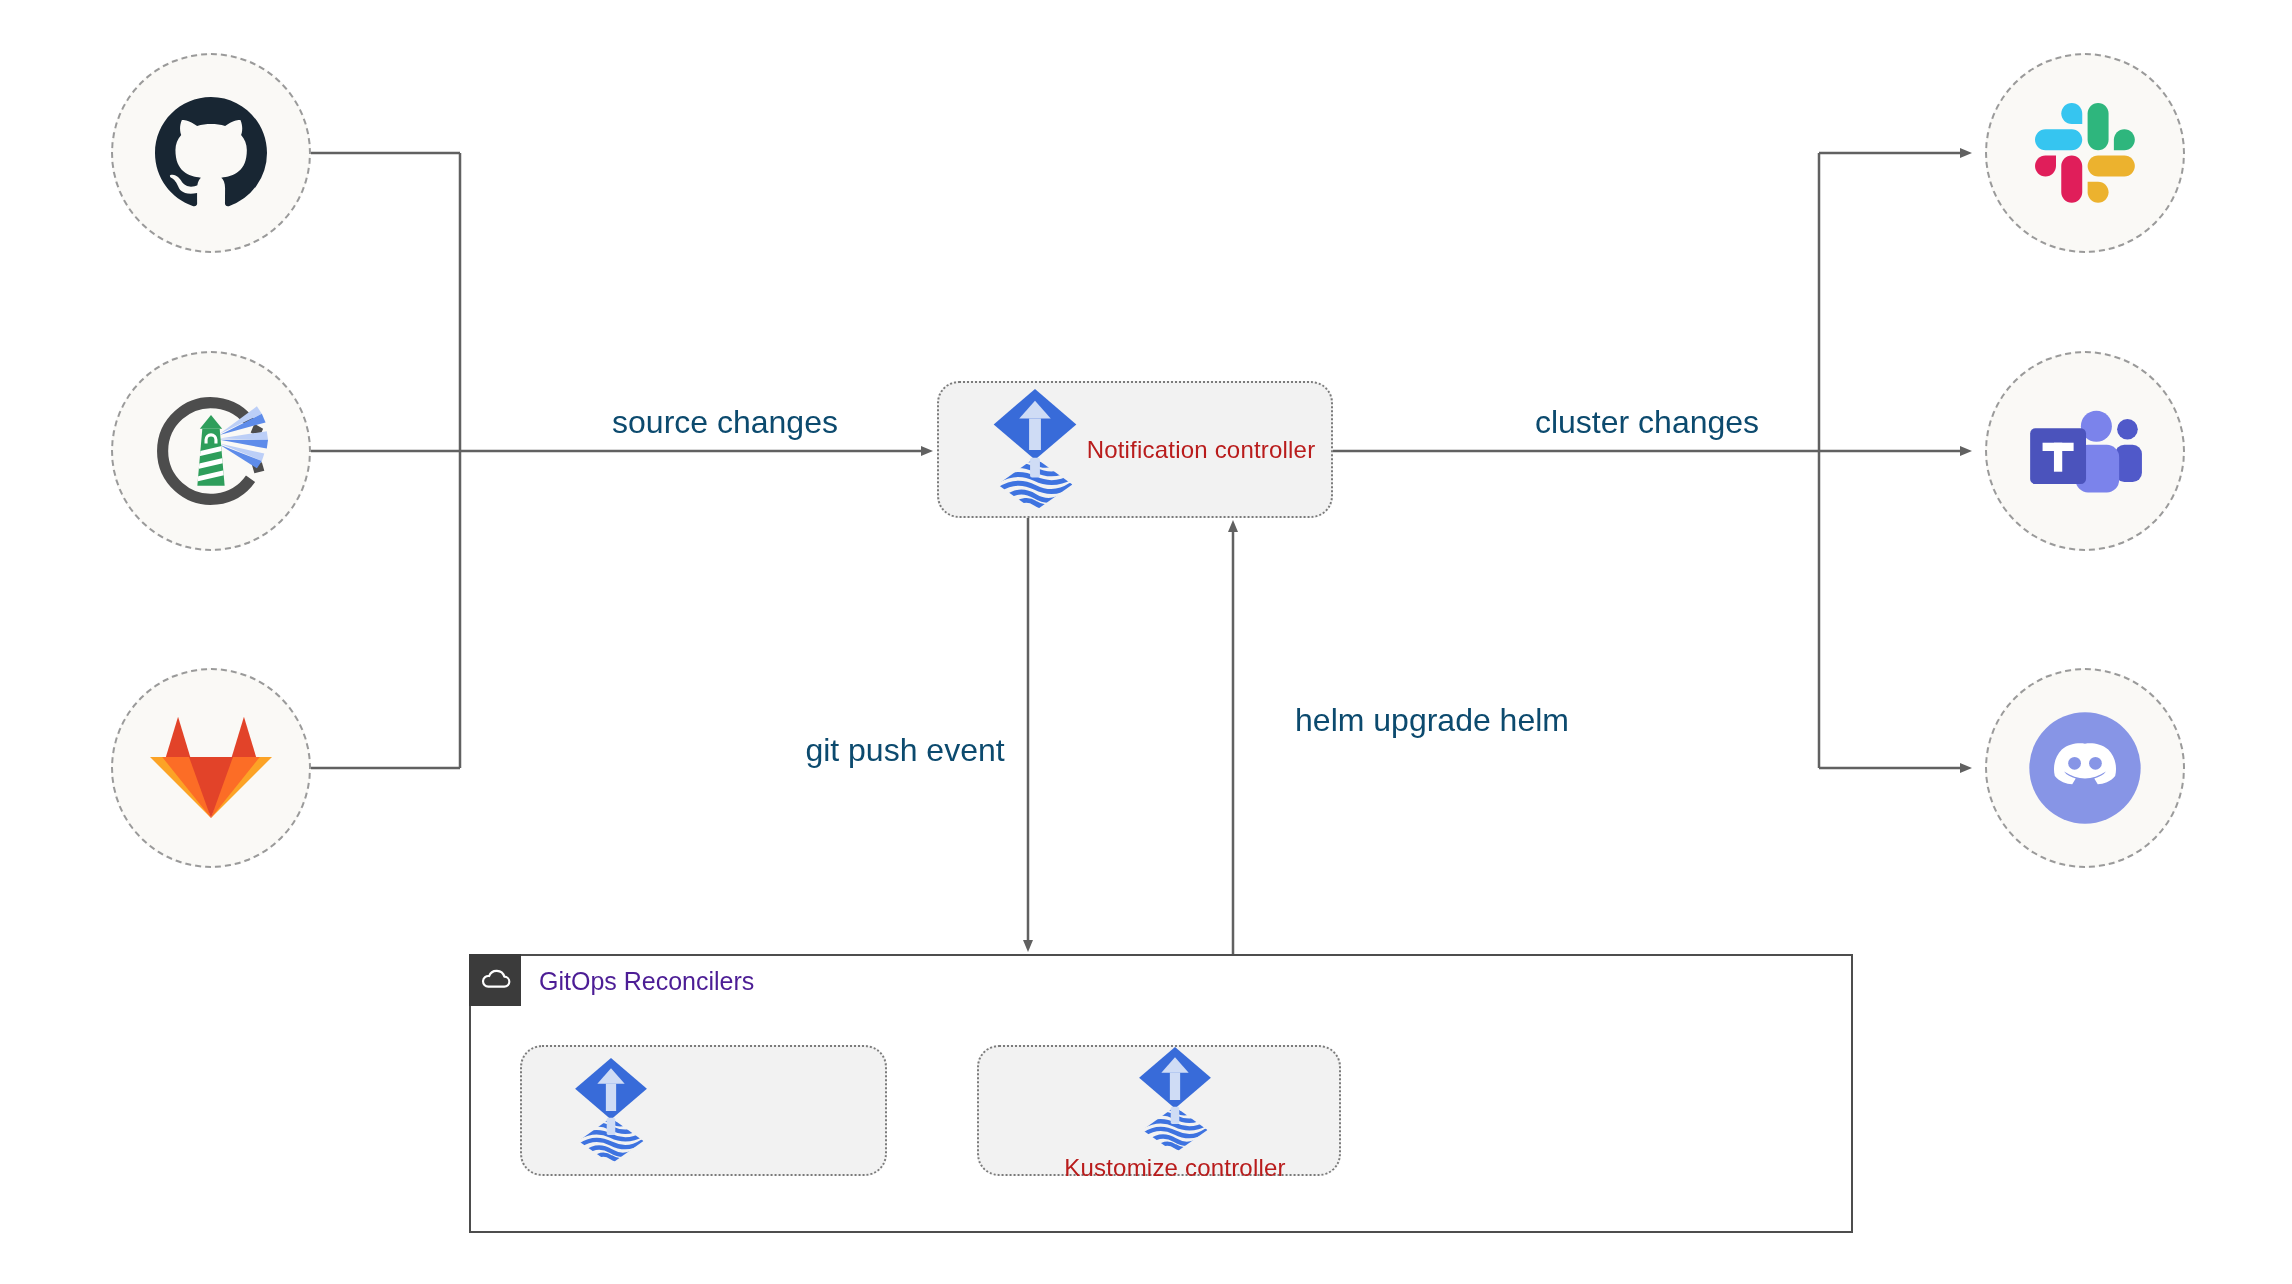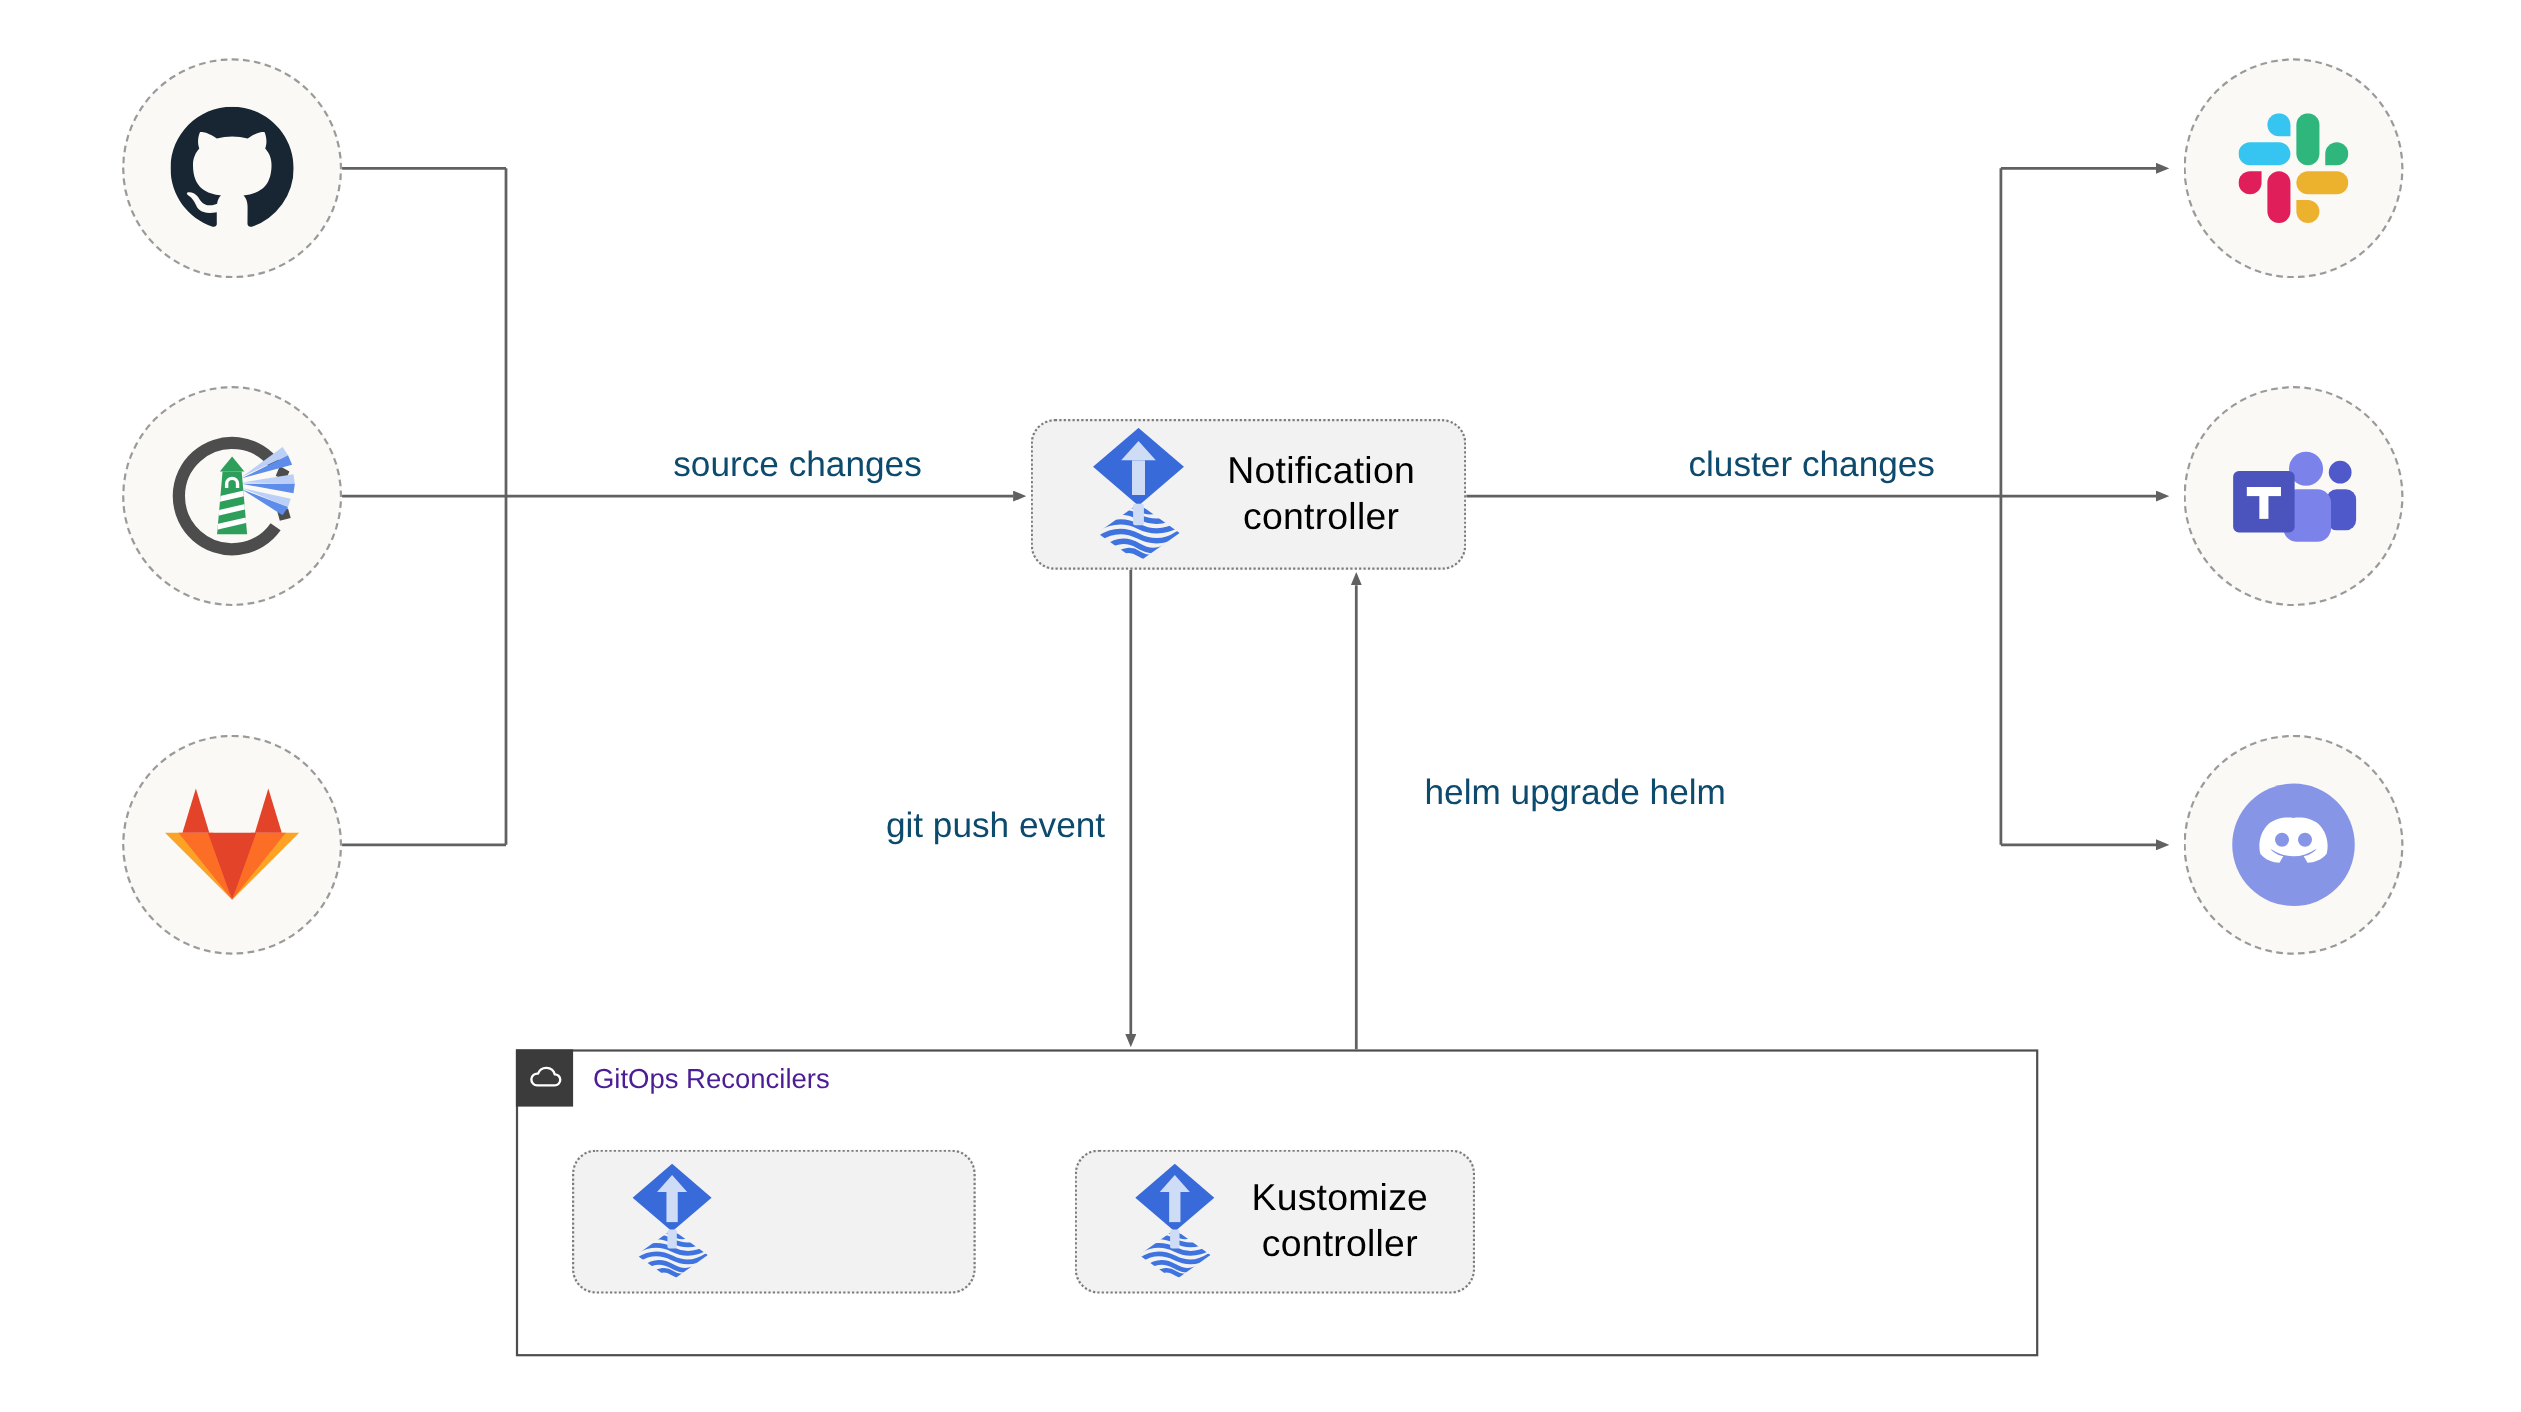--- a/index.html
+++ b/index.html
@@ -12,21 +12,21 @@
     position:absolute;width:200px;height:200px;border-radius:50%;
     border:2.5px dashed #9a9a9a;background:#faf9f6;
     display:flex;align-items:center;justify-content:center;box-sizing:border-box;
   }
   .ctrl-box{
     position:absolute;background:#f2f2f2;border:2px dotted #7b7b7b;border-radius:22px;
     display:flex;align-items:center;box-sizing:border-box;padding:0 14px 0 46px;
   }
   .ctrl-box .flux{flex:0 0 auto;}
   .ctrl-label{
-    flex:1;text-align:center;font-size:34px;line-height:1.22;color:#000000;
+    flex:1;text-align:center;font-size:24px;line-height:1.22;color:#b91c1c;
     letter-spacing:0.2px;
   }
   .edge-label{
     position:absolute;font-size:32px;color:#0c4a6e;white-space:nowrap;
     transform:translateX(-50%);
   }
   .gitops{
     position:absolute;left:469px;top:954px;width:1384px;height:279px;
     border:2.5px solid #4d4d4d;background:#ffffff;box-sizing:border-box;
   }
@@ -185,21 +185,21 @@
       </svg>
     </div>
     <div class="gitops-title">GitOps Reconcilers</div>
 
     <div class="ctrl-box" style="left:49px;top:89px;width:367px;height:131px;">
       <svg class="flux" width="86" height="106" viewBox="0 0 100 124">
         <use href="#flux-mark"></use>
       </svg>
     </div>
 
-    <div class="ctrl-box" style="left:506px;top:89px;width:364px;height:131px;">
+    <div class="ctrl-box" style="left:506px;top:89px;width:364px;height:131px;flex-direction:column;">
       <svg class="flux" width="86" height="106" viewBox="0 0 100 124">
         <use href="#flux-mark"></use>
       </svg>
       <div class="ctrl-label">Kustomize controller</div>
     </div>
 
   </div>
 
 </div>
 

